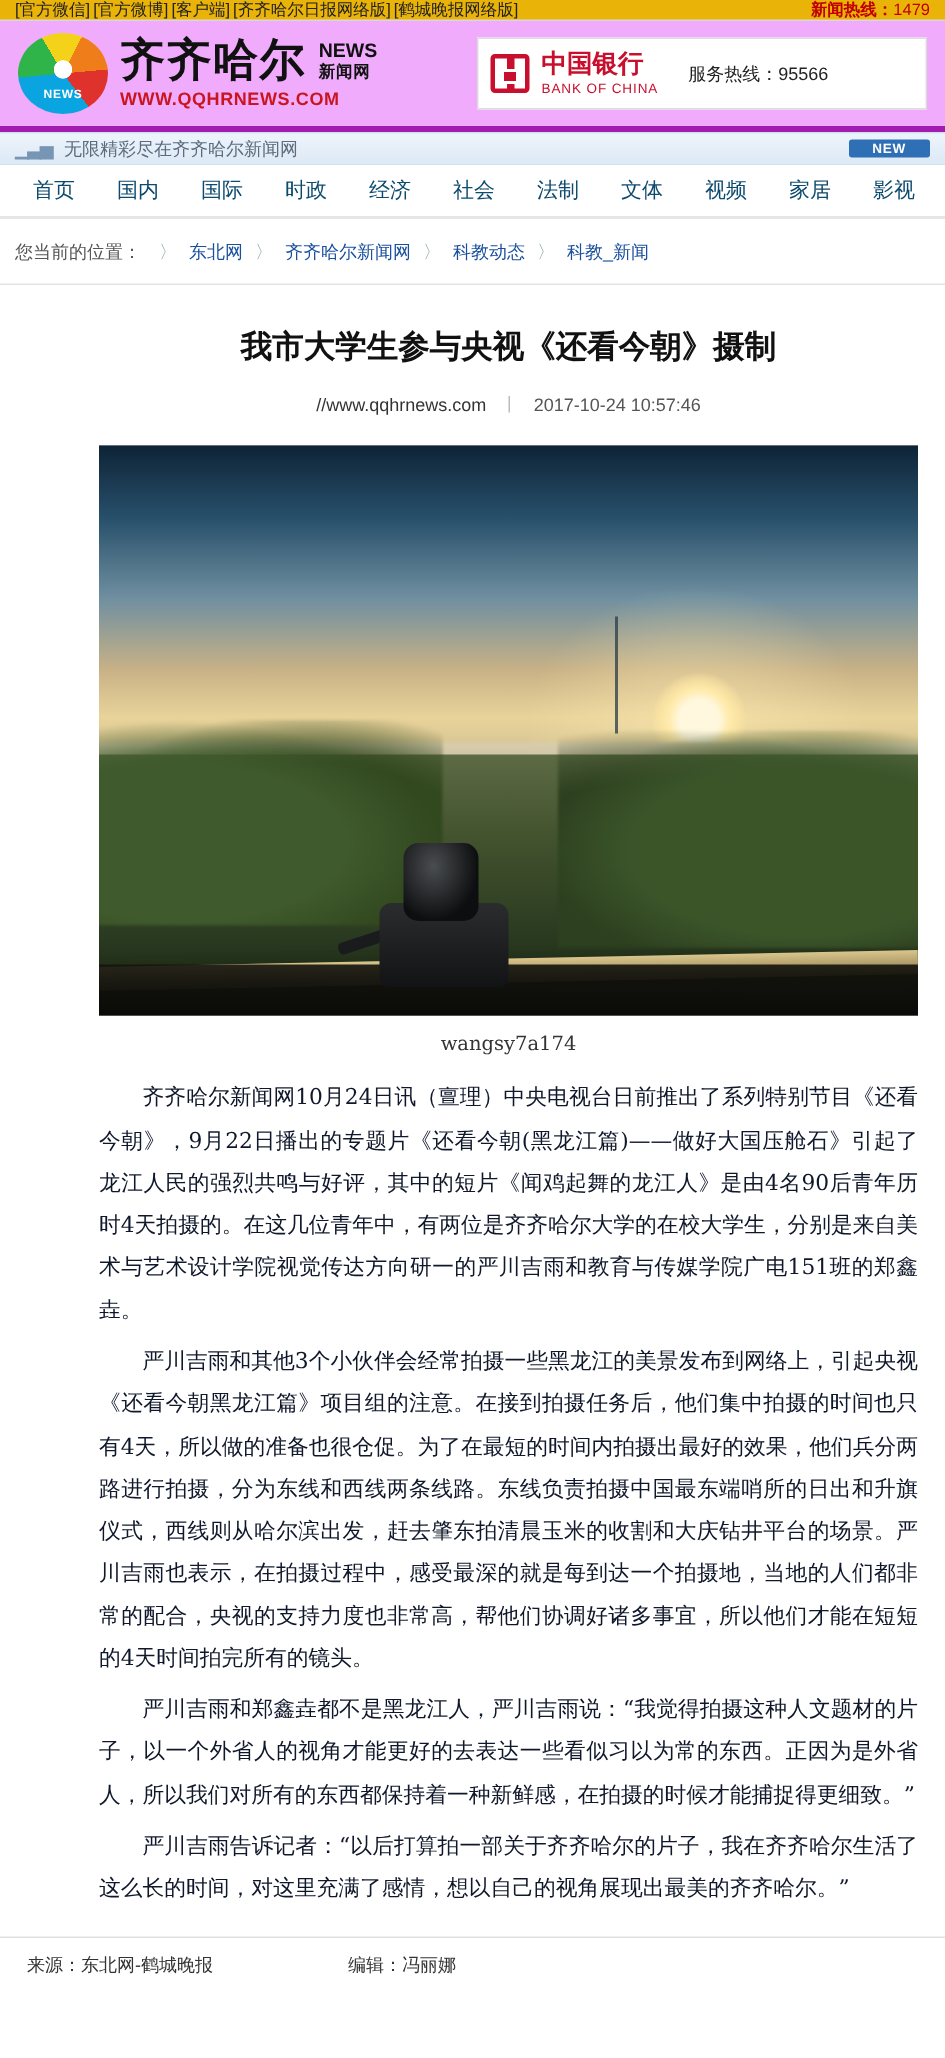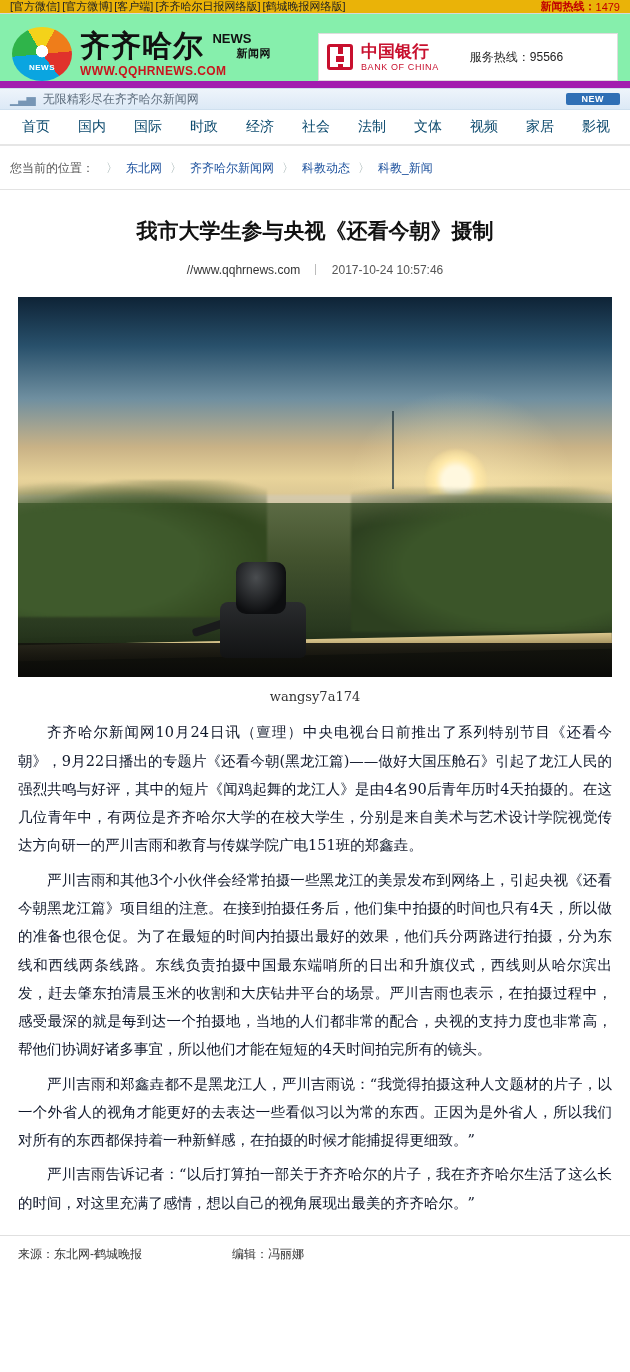--- a/index.html
+++ b/index.html
@@ -26,24 +26,24 @@
   .topbar-left { display: flex; align-items: center; white-space: nowrap; }
   .topbar-left span { margin-right: 2px; color: #222; }
   .topbar-right { display: flex; align-items: center; white-space: nowrap; overflow: hidden; }
   .hot-label { color: #c00000; font-weight: bold; }
   .hot-num { color: #c00000; }
 
   
   .header {
     height: 74px;
     display: flex;
-    align-items: flex-end;
+    align-items: center;
     padding: 0 12px;
-    background: #86efac;
-    border-bottom: 7px solid #a21caf;
+    background: #f0abfc;
+    border-bottom: 4px solid #a21caf;
   }
   .logo { display: flex; align-items: center; }
   .logo-mark {
     width: 60px; height: 54px;
     border-radius: 50%;
     background:
       radial-gradient(circle at 50% 45%, #ffffff 0 14%, rgba(255,255,255,0) 15%),
       conic-gradient(from 200deg, #0aa5e0 0 18%, #2fb44a 18% 36%, #f4d21a 36% 52%, #ef7d1a 52% 68%, #e0322c 68% 84%, #0aa5e0 84% 100%);
     position: relative;
     margin-right: 8px;
@@ -63,21 +63,21 @@
     display: inline-block;
     vertical-align: middle;
   }
   .logo-sub {
     display: inline-block;
     vertical-align: middle;
     margin-left: 4px;
     font-size: 13px; font-weight: bold; color: #111;
     line-height: 1.15;
   }
-  .logo-sub small { display: block; font-size: 11px; letter-spacing: .5px; margin-left: 24px; }
+  .logo-sub small { display: block; font-size: 11px; letter-spacing: .5px; }
   .logo-url {
     margin-top: 4px;
     font-size: 12px; color: #c9151e; font-weight: bold; letter-spacing: .4px;
   }
 
   .header-ad {
     margin-left: auto;
     display: flex;
     align-items: center;
     border: 1px solid #ddd;
@@ -94,21 +94,21 @@
     content: ""; position: absolute; left: 50%; top: -3px; bottom: -3px;
     width: 5px; margin-left: -2.5px; background: #c8102e;
   }
   .boc-logo::after {
     content: ""; position: absolute; left: 4px; right: 4px; top: 7px; height: 6px;
     border: 2px solid #fff; background: #c8102e;
   }
   .boc-text { line-height: 1.15; }
   .boc-cn { font-family: "DejaVu Serif", serif; font-size: 17px; color: #c8102e; font-weight: bold; }
   .boc-en { font-size: 9px; color: #c8102e; letter-spacing: .6px; }
-  .boc-tel { margin-left: 31px; font-size: 12px; color: #222; white-space: nowrap; }
+  .boc-tel { margin-left: 20px; font-size: 12px; color: #222; white-space: nowrap; }
 
   
   .slogan {
     height: 22px;
     background: linear-gradient(#eef4fb, #dce9f6);
     border-top: 1px solid #cfe0ef;
     border-bottom: 1px solid #cfe0ef;
     display: flex; align-items: center;
     padding: 0 10px;
     font-size: 12px; color: #5c6c7c;
@@ -143,21 +143,21 @@
     padding: 14px 28px 12px 10px;
     font-size: 12px;
     color: #555;
     display: flex; align-items: center; flex-wrap: wrap;
   }
   .crumbwrap .you { color: #555; margin-right: 4px; }
   .crumbwrap .sep { color: #9aa; margin: 0 8px; }
   .crumbwrap a { color: #1a4f9c; text-decoration: none; }
 
   
-  .article { padding: 0 18px; }
+  .article { padding: 0 18px; margin-left: 48px; }
   .title {
     text-align: center;
     font-family: "DejaVu Serif", serif;
     font-size: 21px;
     color: #111;
     font-weight: bold;
     margin: 26px 0 0 0;
     line-height: 1.4;
   }
   .meta {

